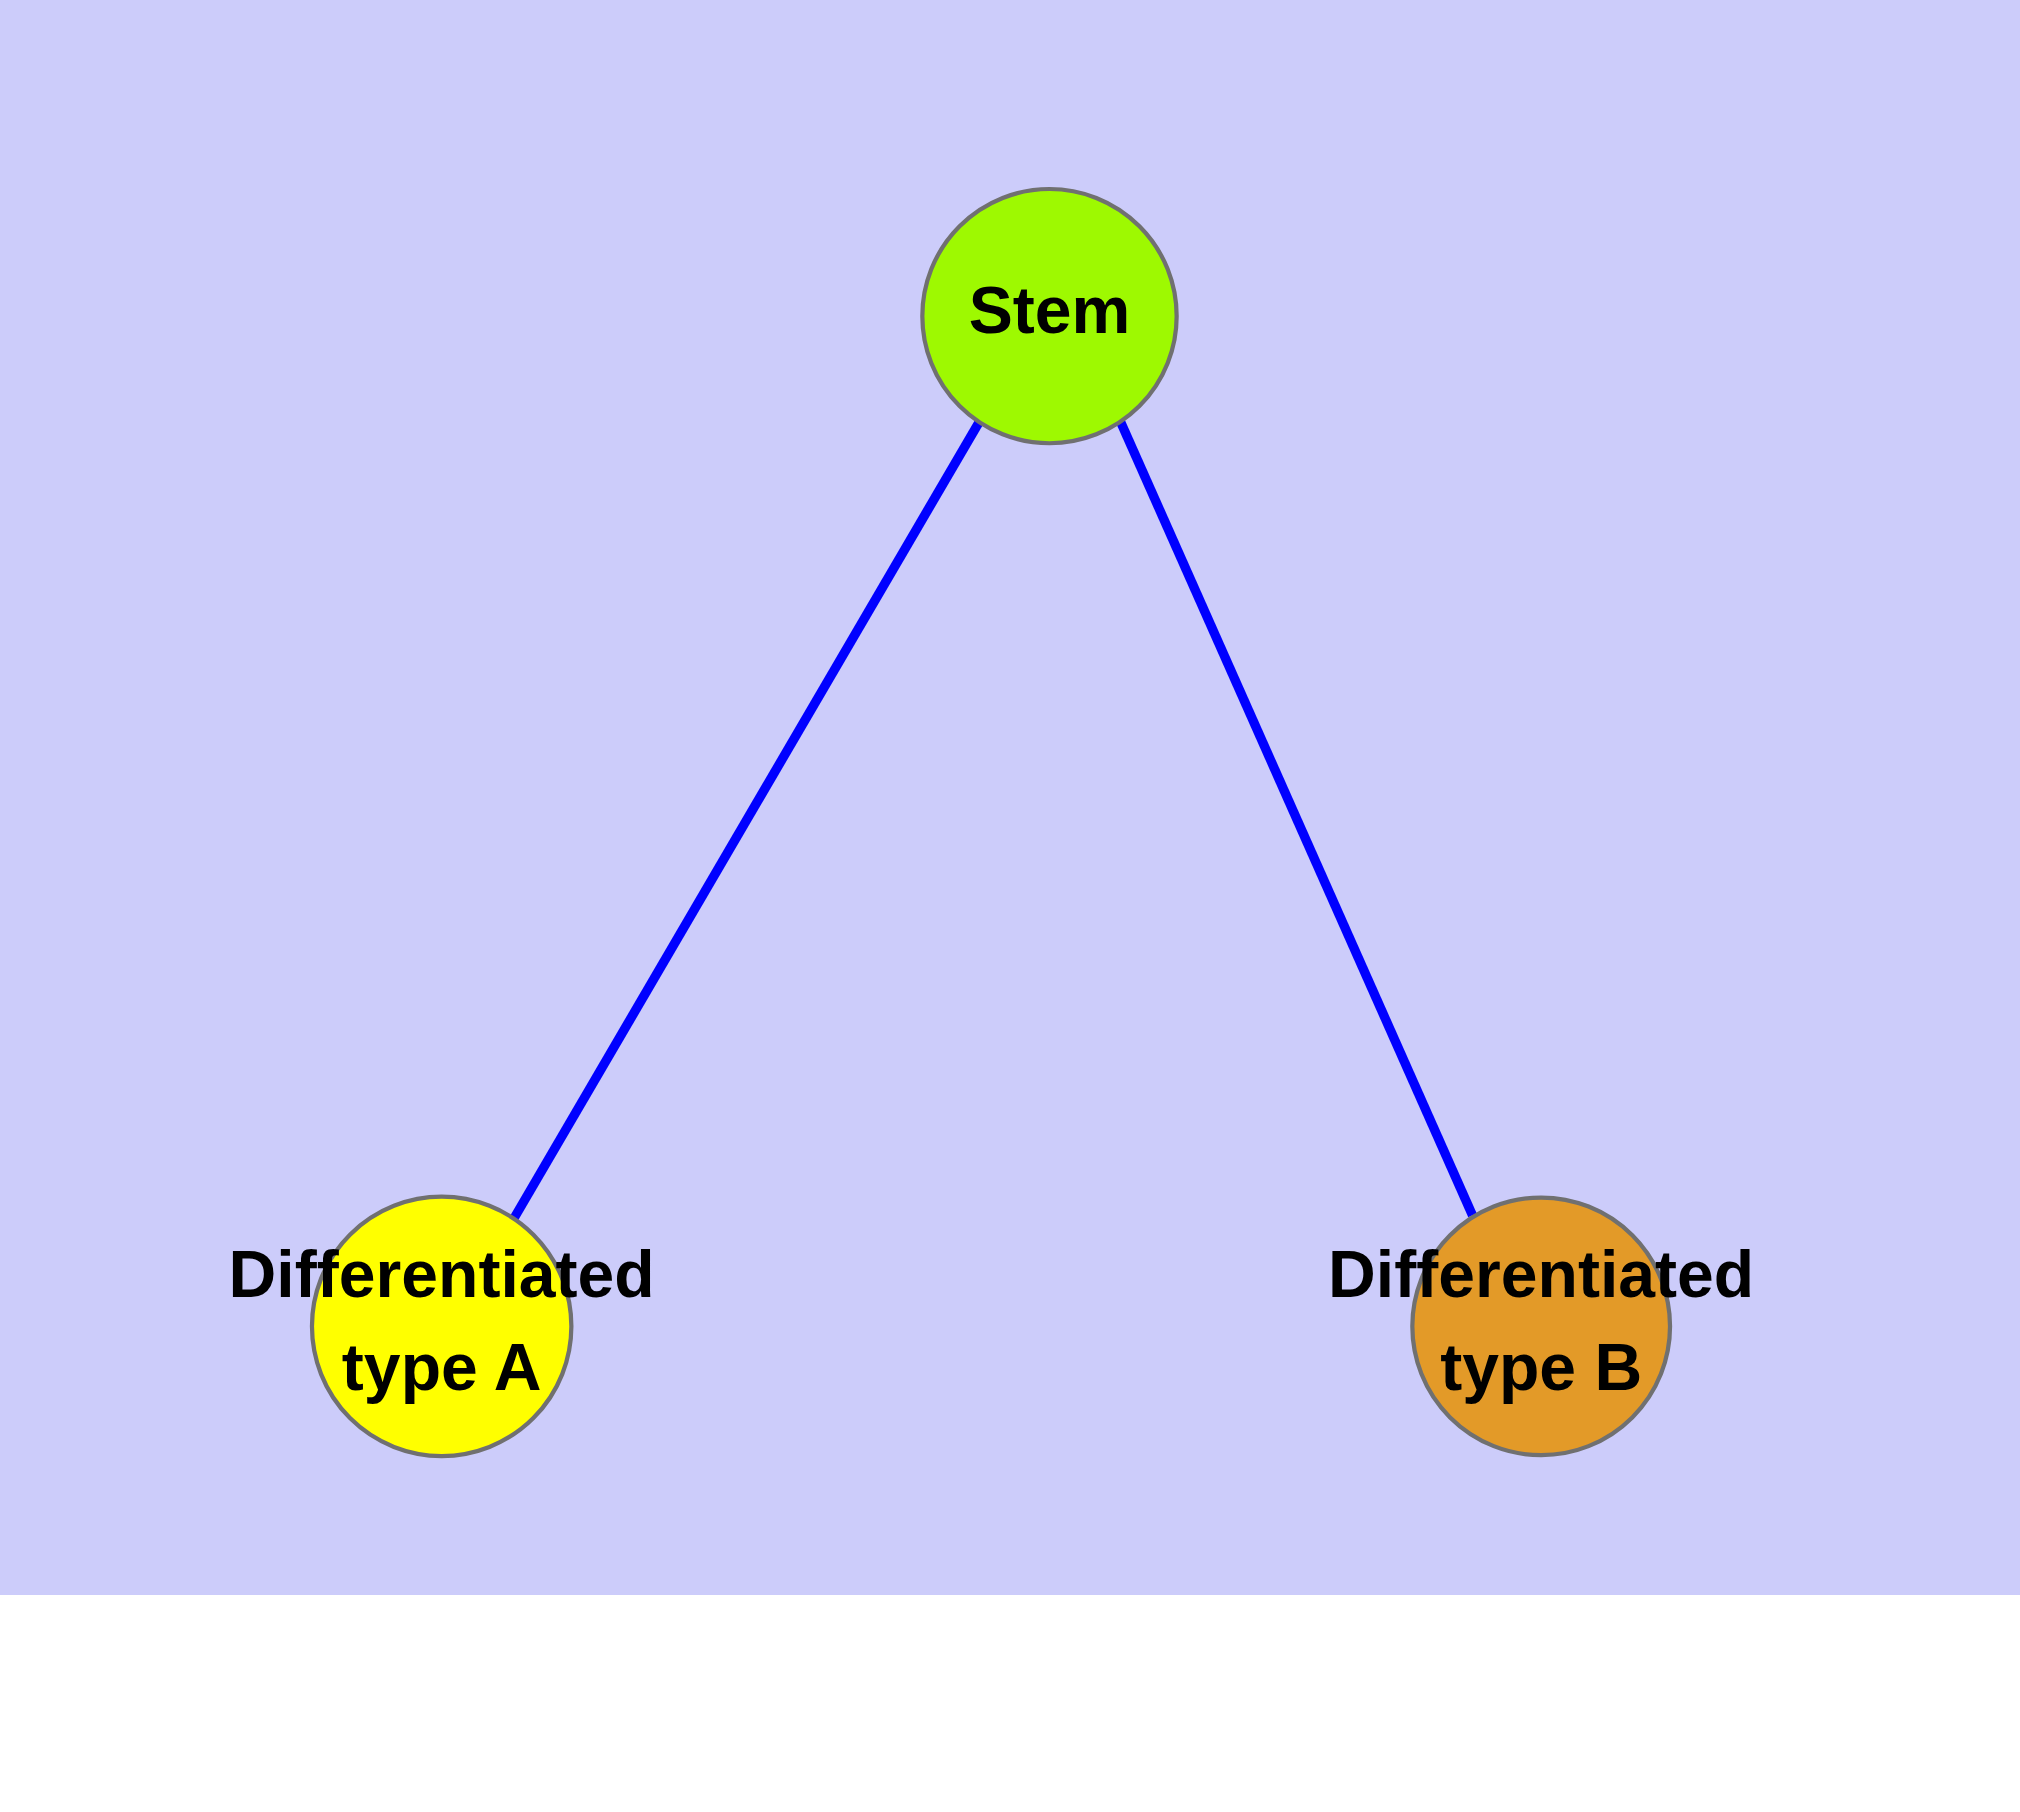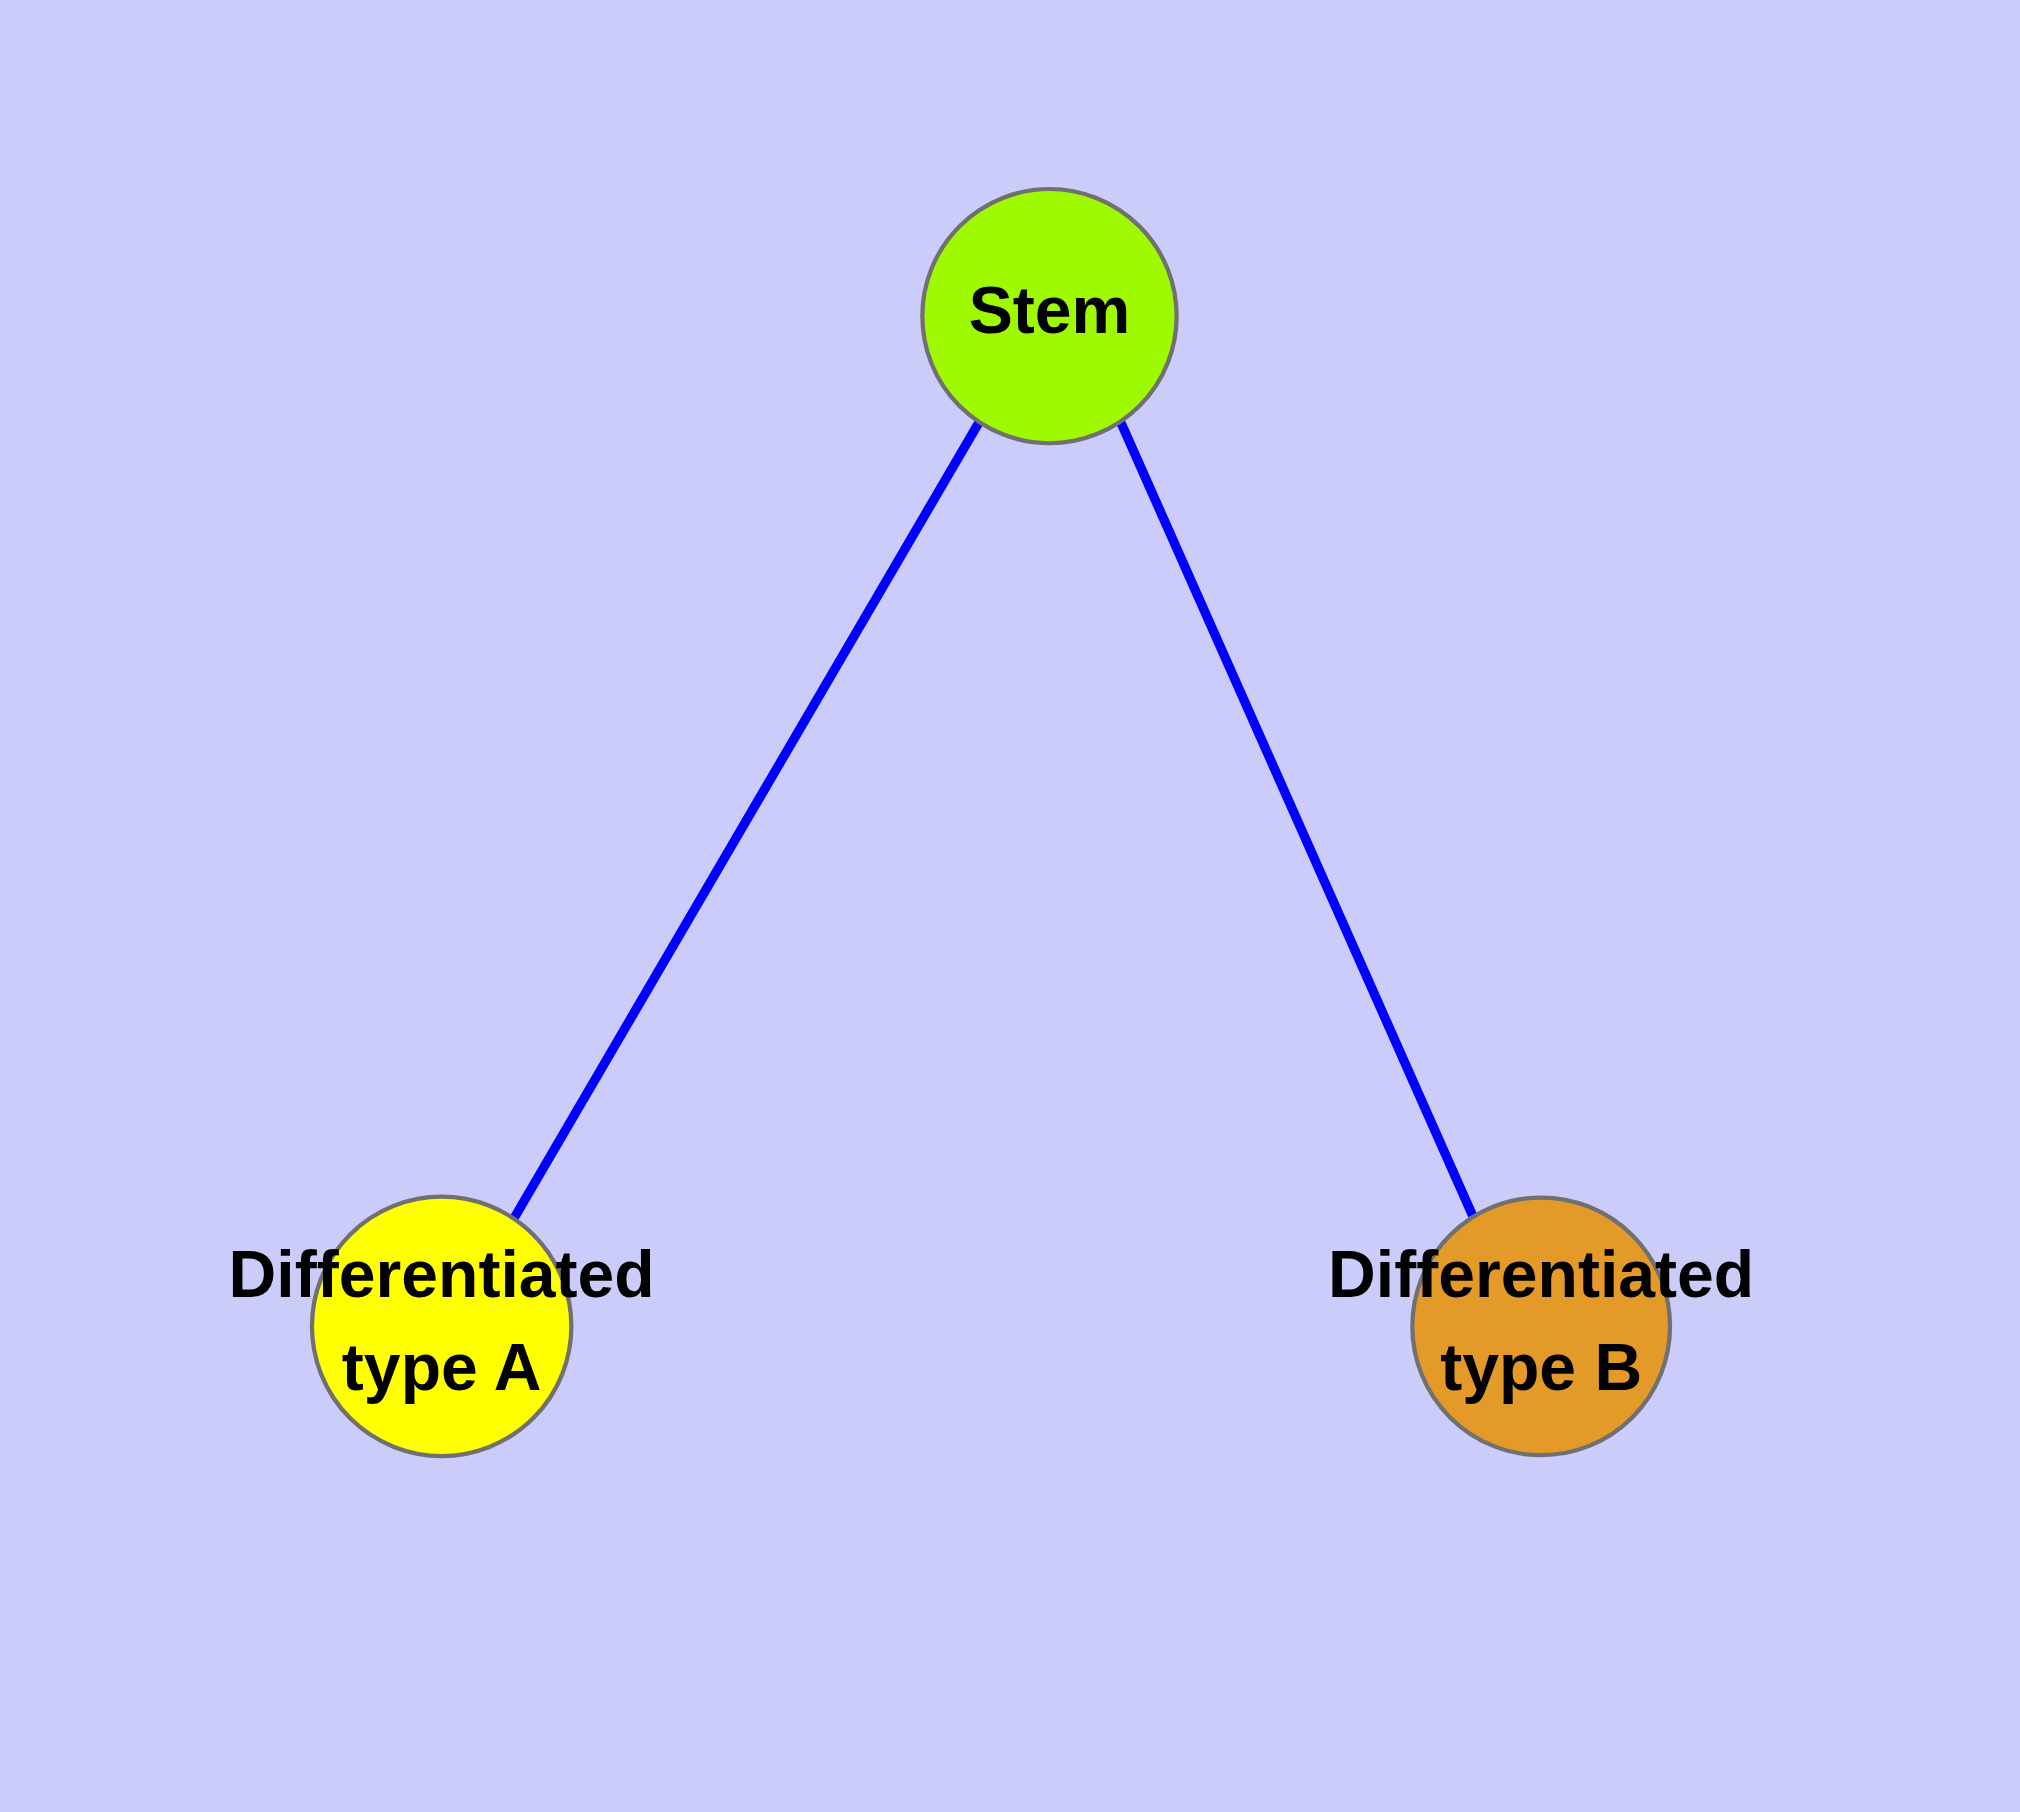--- a/index.html
+++ b/index.html
@@ -34,21 +34,21 @@
     font-weight: bold;
     fill: #000000;
     text-anchor: middle;
     dominant-baseline: middle;
     paint-order: normal;
   }
 </style>
 </head>
 <body>
 
-<div id="canvas" style="width: 2021px; height: 1812px; background: #15803d;">
+<div id="canvas" style="width: 2021px; height: 1595px; background: #15803d;">
   <svg id="graph-svg" viewBox="0 0 2384 2138" preserveAspectRatio="none" xmlns="http://www.w3.org/2000/svg" style="width: 2021px; height: 1812px;">
 
     <rect id="bg-rect" x="0" y="0" width="2384" height="2138" fill="#ccccfa"></rect>
 
     <g id="edges-group">
         <line class="edge-line" x1="1155" y1="498" x2="606" y2="1438" stroke="#0000ff" stroke-width="11"></line>
         <line class="edge-line" x1="1322" y1="498" x2="1737" y2="1434" stroke="#0000ff" stroke-width="11"></line>
       </g>
     <g id="nodes-group">
         <circle class="node-circle" cx="1238" cy="373" r="150" fill="#9ef901" stroke="#707070" stroke-width="5"></circle>

